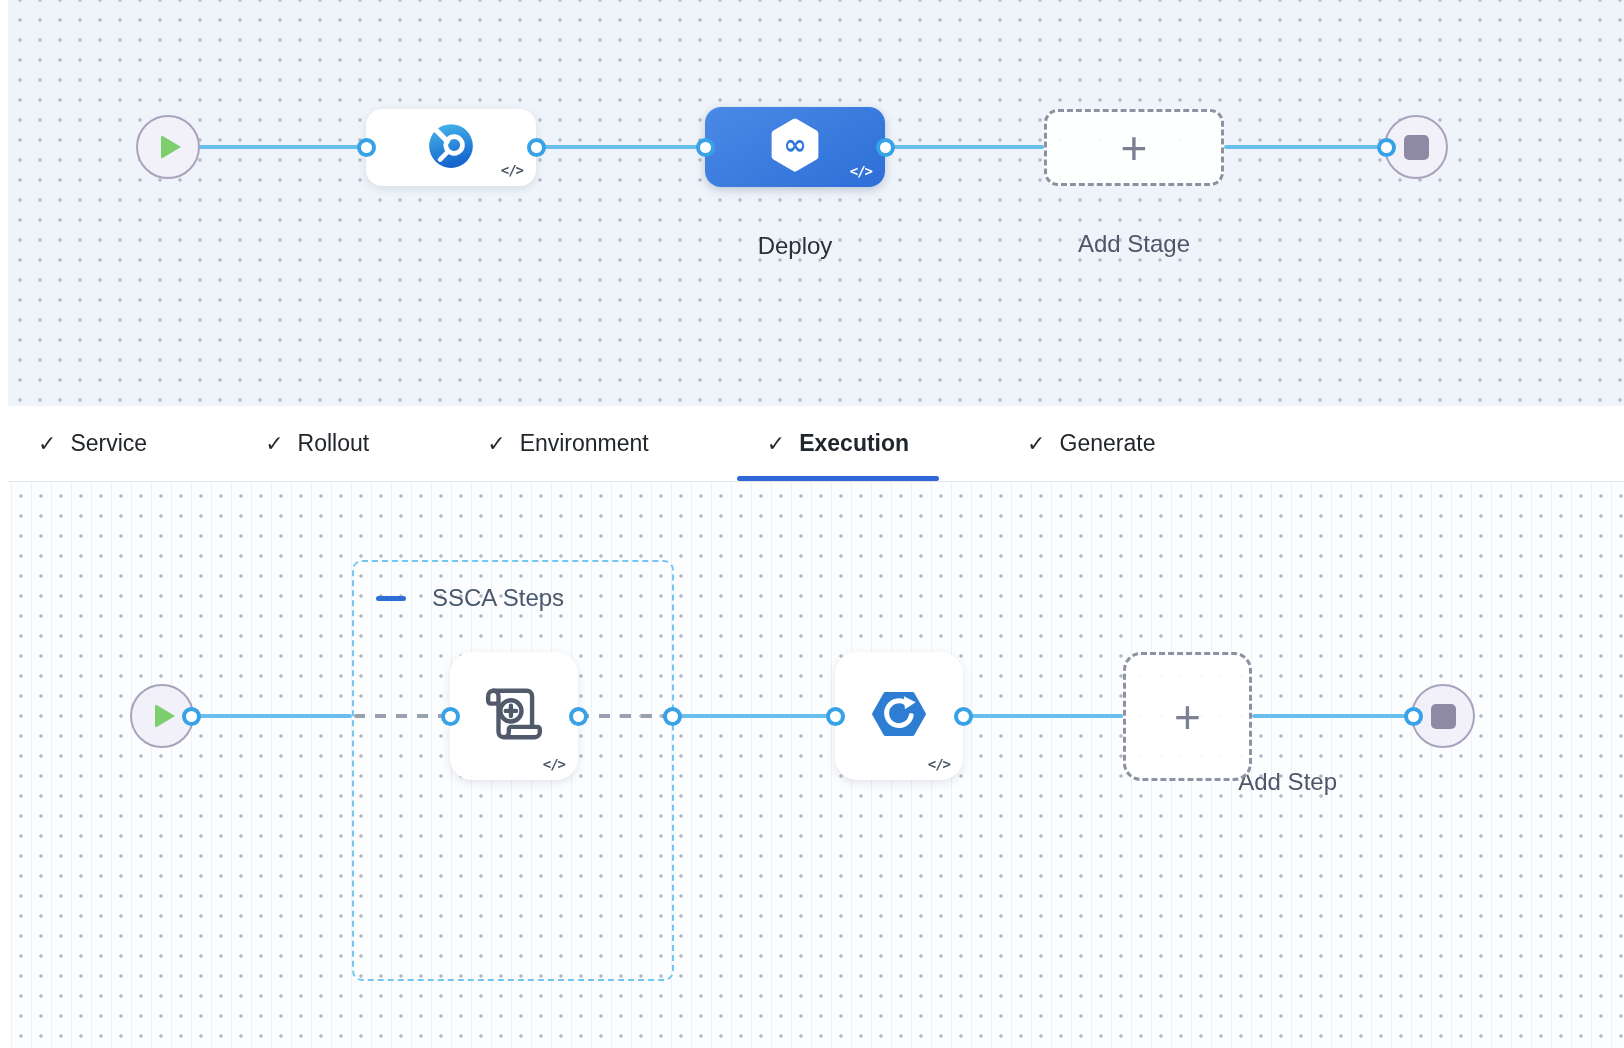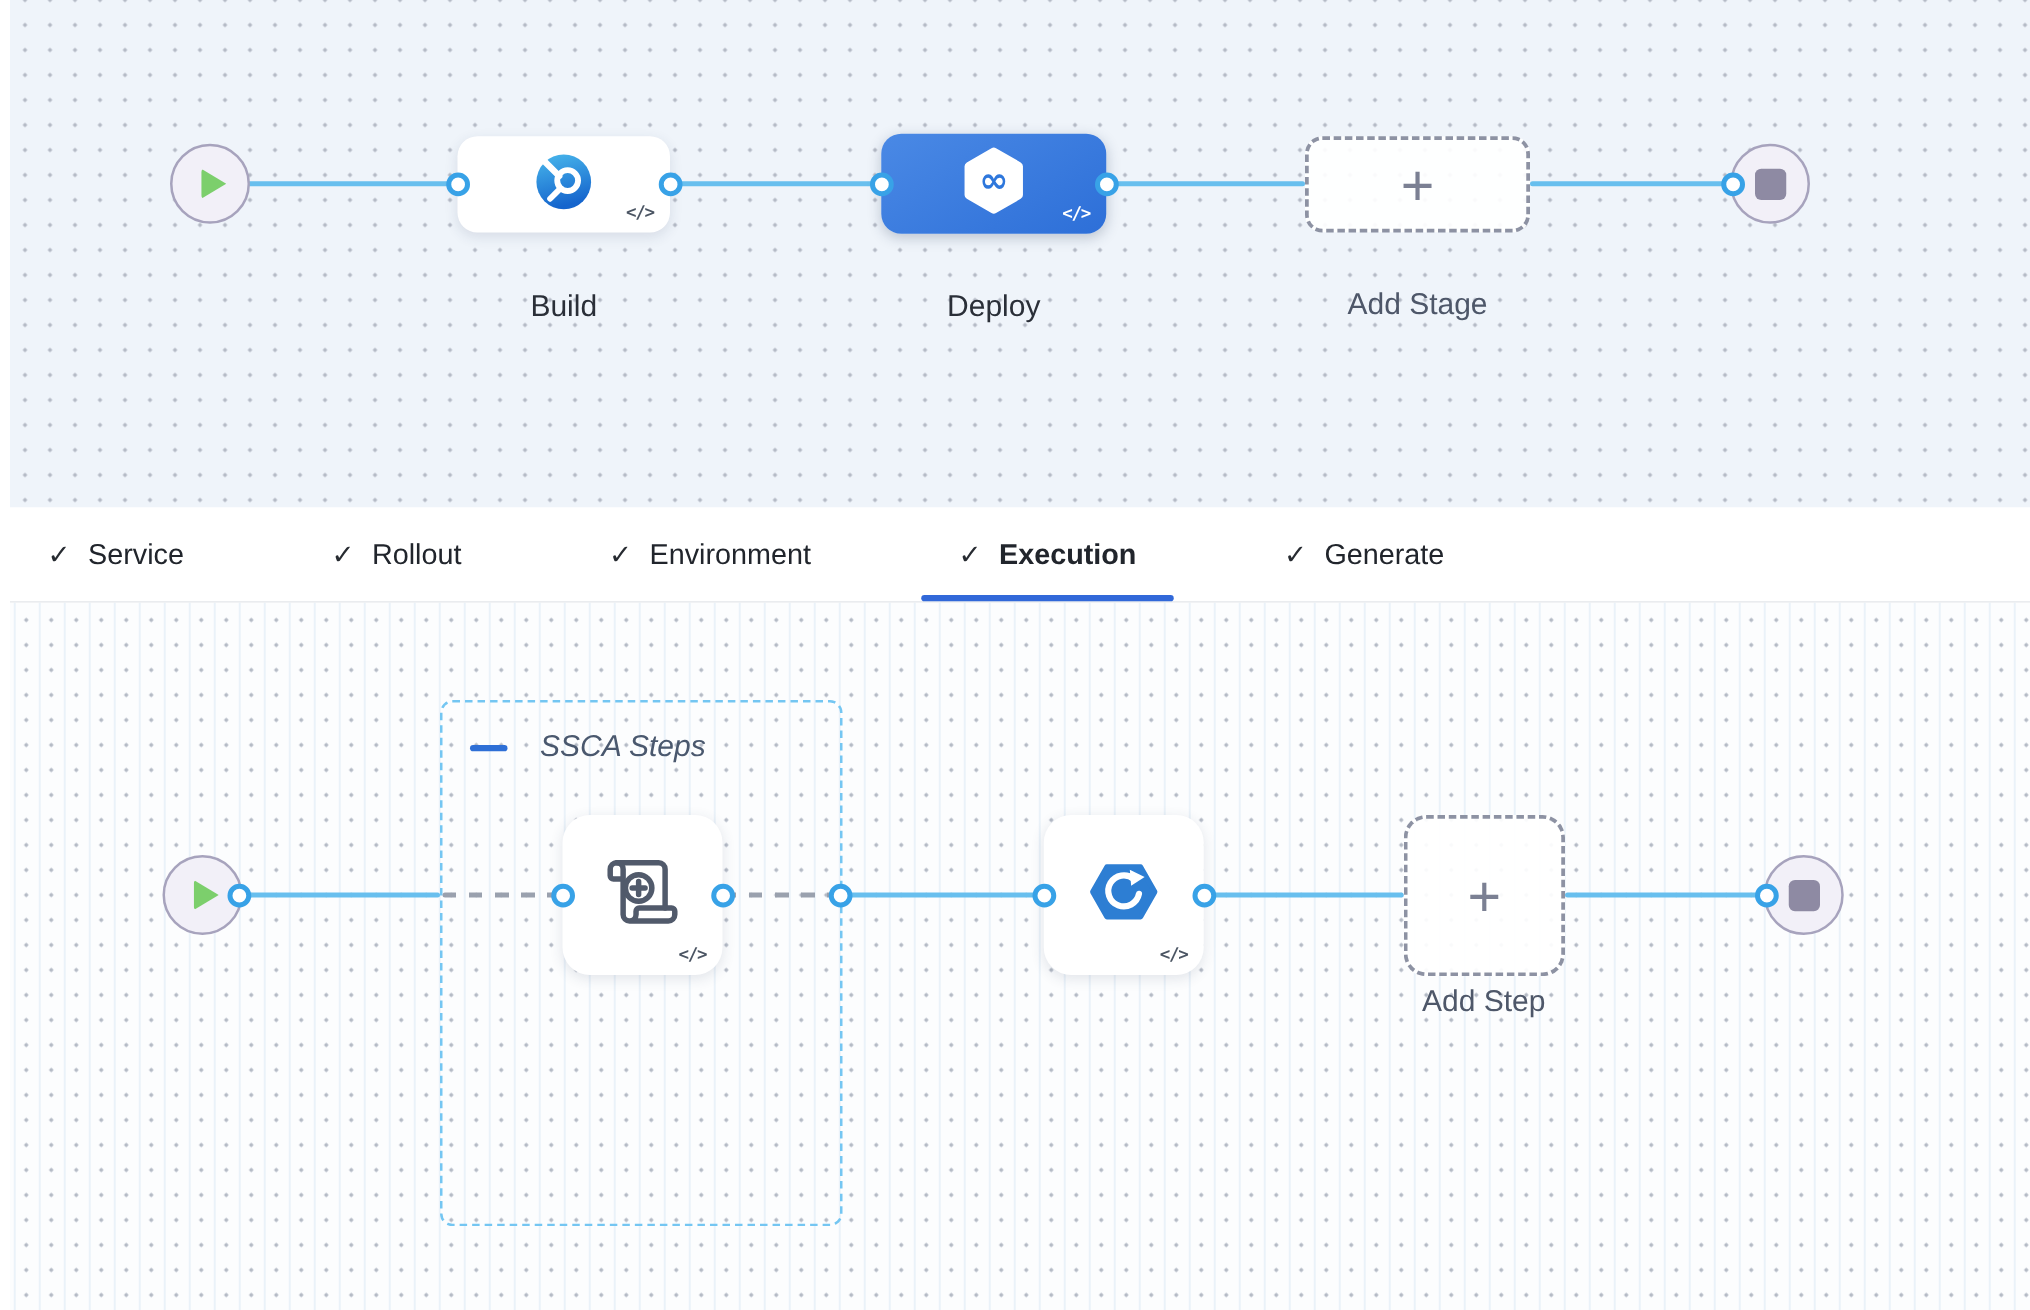--- a/index.html
+++ b/index.html
@@ -64,21 +64,21 @@
     color:#4b5563;letter-spacing:-1px;font-family:"DejaVu Sans Mono",monospace;}
   .code-glyph.white{color:#fff;}
   .plus-glyph{font-size:46px;font-weight:300;color:#7b8093;line-height:1;}
 
   .label{position:absolute;width:300px;text-align:center;font-size:24px;
     color:#2a2f38;font-weight:500;line-height:40px;z-index:2;}
   .label.muted{color:#4e5769;font-weight:400;}
 
   
   .step-group{position:absolute;border:2px dashed #74c6f2;border-radius:10px;
-    box-sizing:border-box;z-index:0;font-style:italic;}
+    box-sizing:border-box;z-index:0;}
   .group-head{position:absolute;left:22px;top:22px;display:flex;align-items:center;gap:26px;}
   .collapse-dash{width:30px;height:5px;background:#2e6fd6;border-radius:3px;}
   .group-title{font-size:24px;color:#4a586e;}
 
   .step-node{position:absolute;width:128px;height:128px;border-radius:22px;z-index:3;}
 </style>
 </head>
 <body>
 
 <div class="screen">
@@ -128,21 +128,20 @@
 
     <div class="stage-node node-dashed" style="left:1044px;top:109px;width:180px;height:77px;border-radius:14px;">
       <span class="plus-glyph">+</span>
     </div>
 
     <div class="port" style="left:1377px;top:138px;"></div>
     <div class="endpoint" style="left:1384px;top:115px;">
       <div class="stop-sq"></div>
     </div>
 
-    <div class="label" style="left:301px;top:226px;">Build</div>
     <div class="label" style="left:645px;top:226px;">Deploy</div>
     <div class="label muted" style="left:984px;top:224px;">Add Stage</div>
   </div>
 
   <div class="tabbar">
     <div class="tab">
       <span class="check">✓</span>
       <span>Service</span>
     </div>
     <div class="tab">
@@ -215,17 +214,17 @@
     <div class="port" style="left:569px;top:225px;"></div>
     <div class="port" style="left:663px;top:225px;"></div>
     <div class="port" style="left:826px;top:225px;"></div>
     <div class="port" style="left:954px;top:225px;"></div>
     <div class="port" style="left:1404px;top:225px;"></div>
 
     <div class="endpoint" style="left:1411px;top:202px;">
       <div class="stop-sq"></div>
     </div>
 
-    <div class="label muted" style="left:1037px;top:300px;">Add Step</div>
+    <div class="label muted" style="left:1037px;top:280px;text-align:right;">Add Step</div>
   </div>
 
   <div class="left-gutter"></div>
 </div>
 
 </body></html>

